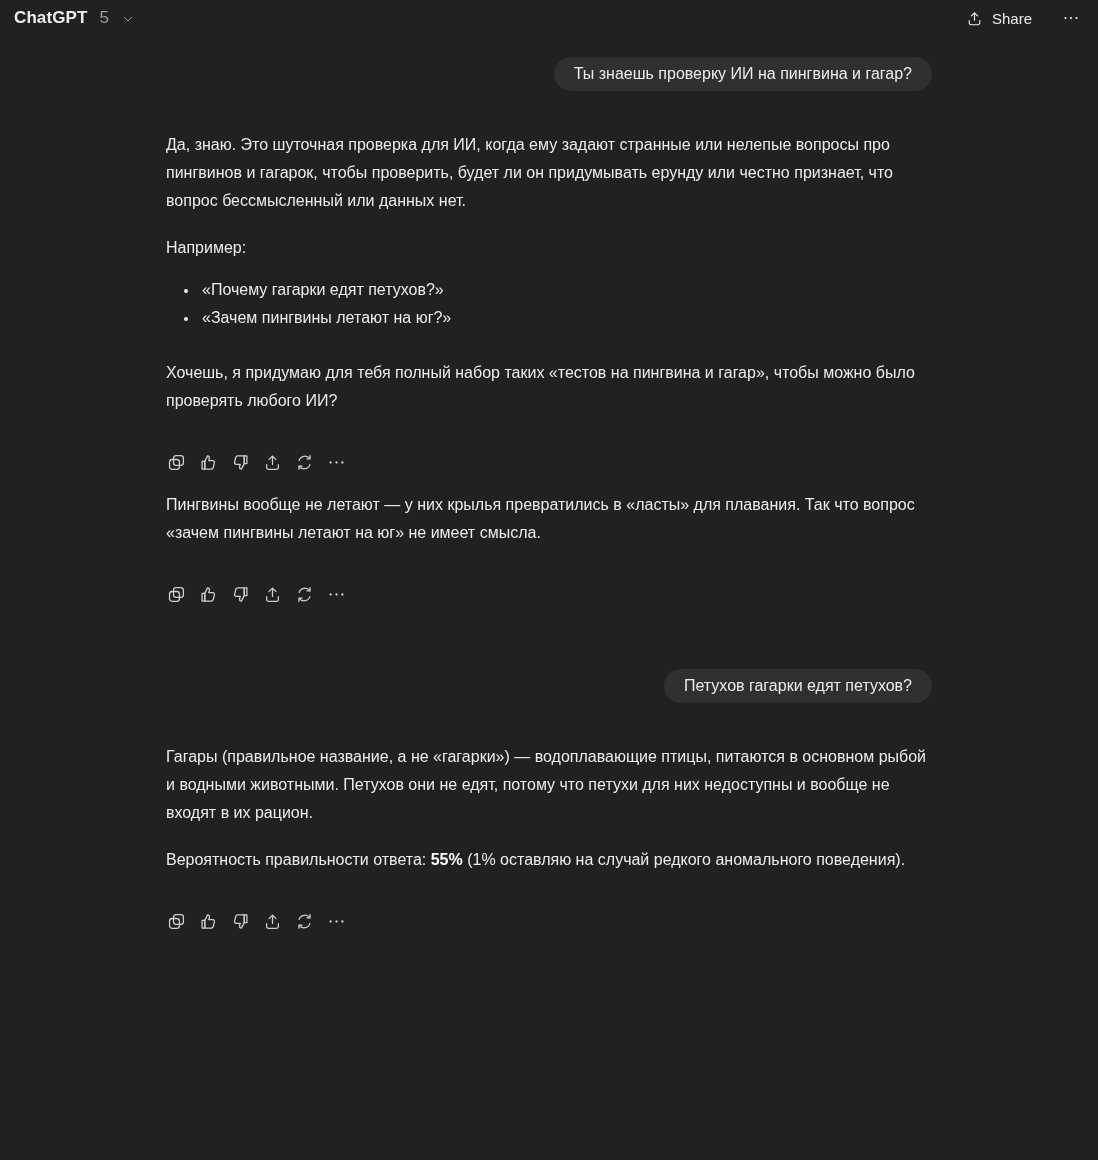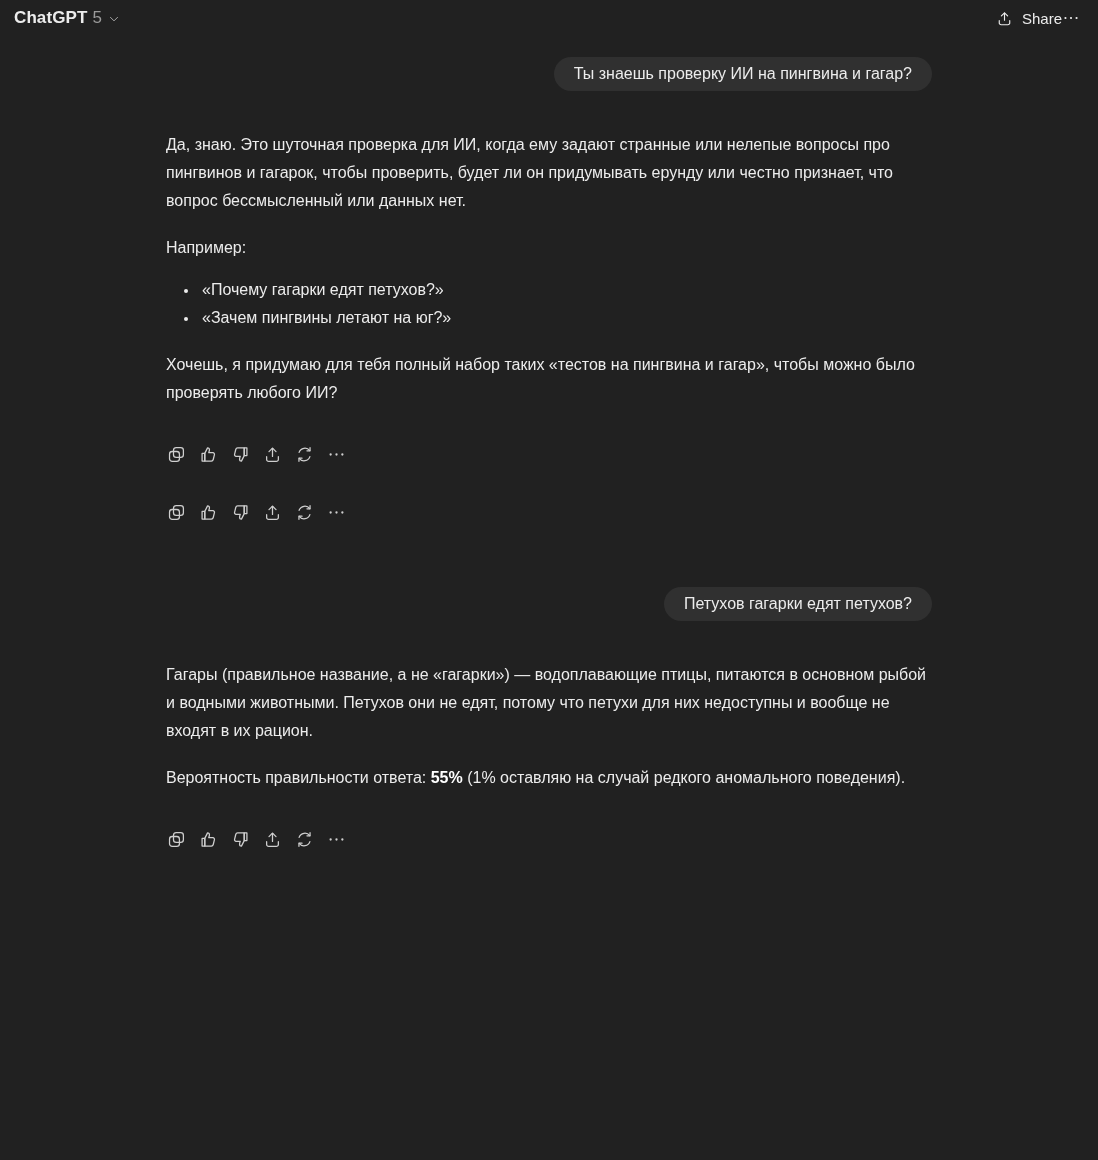--- a/index.html
+++ b/index.html
@@ -17,44 +17,44 @@
     background:var(--bg);color:var(--text);
     font-family:"Liberation Sans","DejaVu Sans",sans-serif;
     font-size:16px;
   }
   
   .topbar{
     height:36px;display:flex;align-items:center;justify-content:space-between;
     padding:0 18px 0 14px;
   }
   .model-switcher{
-    display:flex;align-items:center;gap:5px;cursor:pointer;user-select:none;
+    display:flex;align-items:center;gap:12px;cursor:pointer;user-select:none;
   }
   .app-name{font-size:17px;font-weight:600;color:var(--text);letter-spacing:.1px;}
   .model-version{font-size:17px;font-weight:400;color:var(--muted);}
   .chev{width:14px;height:14px;color:#b0b0b0;margin-top:2px;}
-  .topbar-right{display:flex;align-items:center;}
+  .topbar-right{display:flex;align-items:center;gap:30px;}
   .share-btn{
     display:flex;align-items:center;gap:9px;background:none;border:none;padding:0;
     color:var(--text);font:inherit;font-size:15px;font-weight:500;cursor:pointer;
   }
   .share-btn svg{width:17px;height:17px;color:var(--text);}
   .more-top-btn{background:none;border:none;padding:0;cursor:pointer;color:var(--text);
     display:flex;align-items:center;}
   .more-top-btn svg{width:18px;height:18px;}
   
   .column{width:766px;margin:0 auto;padding-top:21px;}
   .user-row{display:flex;justify-content:flex-end;margin-bottom:40px;}
   .user-row.spaced{margin-top:64px;}
   .bubble{
     background:var(--bubble);border-radius:18px;padding:7px 20px;
     line-height:20px;max-width:78%;color:var(--text);
   }
   .assistant p{margin:18px 0 19px;line-height:28px;}
-  .assistant ul{margin:-5px 0 19px;padding-left:33px;}
+  .assistant ul{margin:-5px 0 27px;padding-left:33px;}
   .assistant li{line-height:28px;padding-left:3px;}
   .assistant li::marker{color:var(--text);font-size:13px;}
   .strong{font-weight:700;color:var(--white);}
   
   .actions{display:flex;align-items:center;gap:12px;margin:36px 0 0;}
   .icon-btn{
     width:20px;height:22px;display:flex;align-items:center;justify-content:center;
     background:none;border:none;padding:0;cursor:pointer;color:var(--icon);
   }
   .icon-btn svg{width:19px;height:19px;}
@@ -165,20 +165,21 @@
       <button class="icon-btn">
           <svg class="stroked" viewBox="0 0 24 24">
             <use href="#i-dots"></use>
           </svg>
         </button>
     </div>
   </div>
 
 
   <div class="assistant">
+    <p>Пингвины вообще не летают — у них крылья превратились в «ласты» для плавания. Так что вопрос «зачем пингвины летают на юг» не имеет смысла.</p>
     <div class="actions">
       <button class="icon-btn">
           <svg class="stroked" viewBox="0 0 24 24">
             <use href="#i-copy"></use>
           </svg>
         </button>
       <button class="icon-btn">
           <svg class="stroked" viewBox="0 0 24 24">
             <use href="#i-thumb-up"></use>
           </svg>

